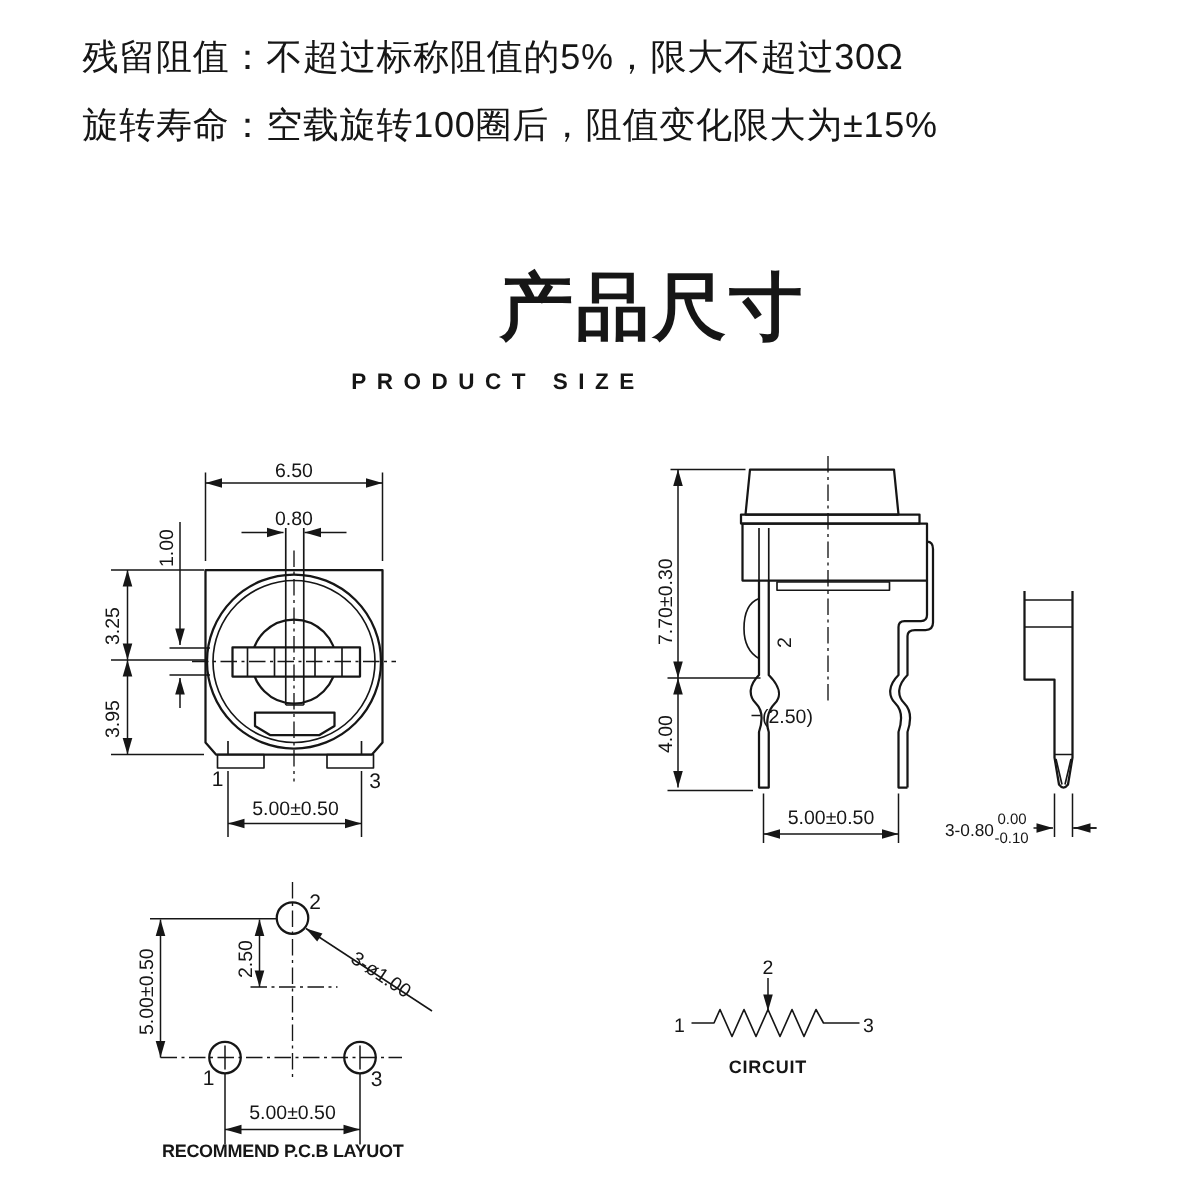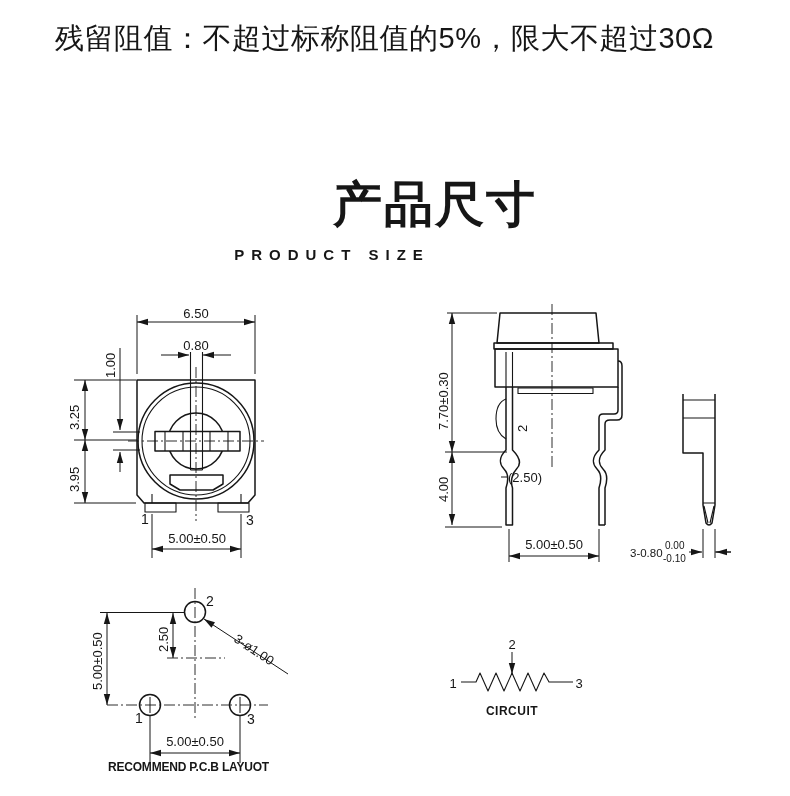--- a/index.html
+++ b/index.html
@@ -1,21 +1,21 @@
 <!DOCTYPE html>
 <html><head>
 <meta charset="utf-8">
 <style>
   html,body{margin:0;padding:0;}
   body{
     width:790px;height:796px;background:#ffffff;position:relative;overflow:hidden;
     font-family:"Liberation Sans","DejaVu Sans",sans-serif;color:#161616;
   }
   .specs{position:absolute;top:26px;left:55px;}
-  .specs p{margin:0 0 20px 0;font-size:29px;line-height:25px;letter-spacing:0.5px;white-space:nowrap;}
+  .specs p{margin:0 0 20px 0;font-size:24px;line-height:25px;letter-spacing:0.5px;white-space:nowrap;}
   .title-zh{position:absolute;top:172px;left:0;width:790px;text-align:center;
     font-size:49px;font-weight:bold;letter-spacing:2px;margin-left:40px;}
   .title-en{position:absolute;top:246px;left:0;width:664px;text-align:center;
     font-size:15px;font-weight:bold;letter-spacing:7px;}
   svg.drawing{position:absolute;top:0;left:0;}
   .obj{fill:none;stroke:#161616;stroke-width:1.5;stroke-linejoin:round;}
   .obj2{fill:none;stroke:#161616;stroke-width:1.1;stroke-linejoin:round;}
   .fillw{fill:#ffffff;}
   .dim{fill:none;stroke:#161616;stroke-width:1;}
   .cl{fill:none;stroke:#161616;stroke-width:0.9;stroke-dasharray:11 3 2 3;}
@@ -25,20 +25,21 @@
   .t11{font-size:11.5px;}
   .t10{font-size:10px;}
   .cap{font-size:12px;font-weight:bold;letter-spacing:-0.2px;}
   .circ{font-size:12px;font-weight:bold;letter-spacing:0.5px;}
 </style>
 </head>
 <body>
 
 <div class="specs">
   <p>残留阻值：不超过标称阻值的5%，限大不超过30Ω</p>
+  <p>旋转寿命：空载旋转100圈后，阻值变化限大为±15%</p>
 </div>
 
 <div class="title-zh">产品尺寸</div>
 <div class="title-en">PRODUCT SIZE</div>
 
 <svg class="drawing" width="790" height="796" viewBox="0 0 790 796" xmlns="http://www.w3.org/2000/svg">
   <defs>
     <marker id="arw" markerWidth="13" markerHeight="8" refX="12" refY="4" orient="auto-start-reverse" markerUnits="userSpaceOnUse">
       <path d="M12,4 L1,0.8 L1,7.2 Z" fill="#161616"></path>
     </marker>

